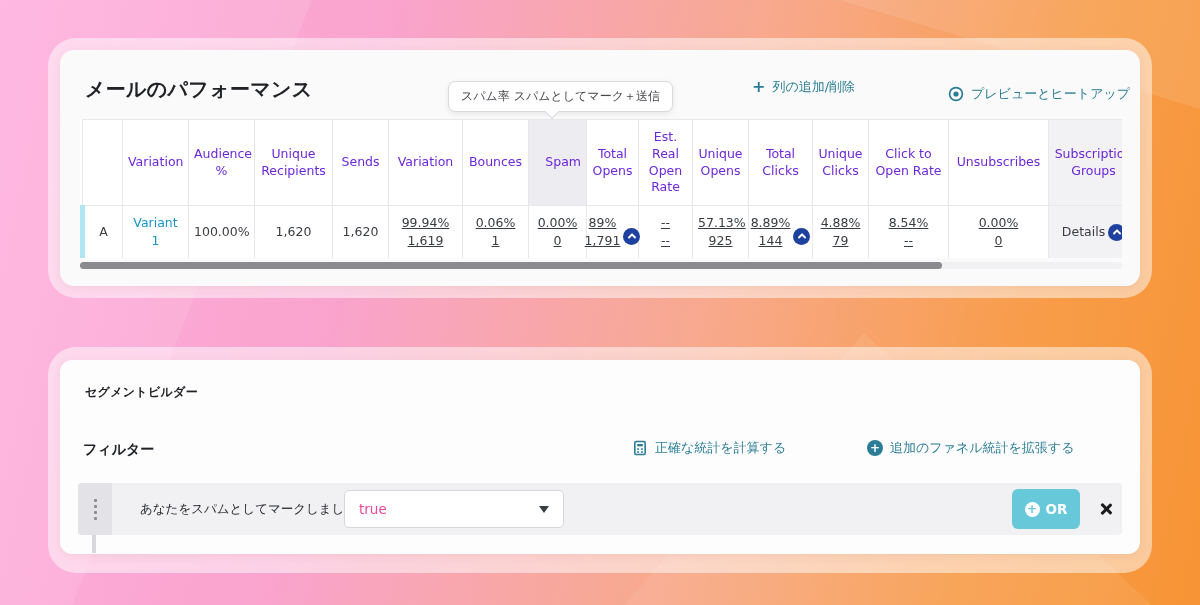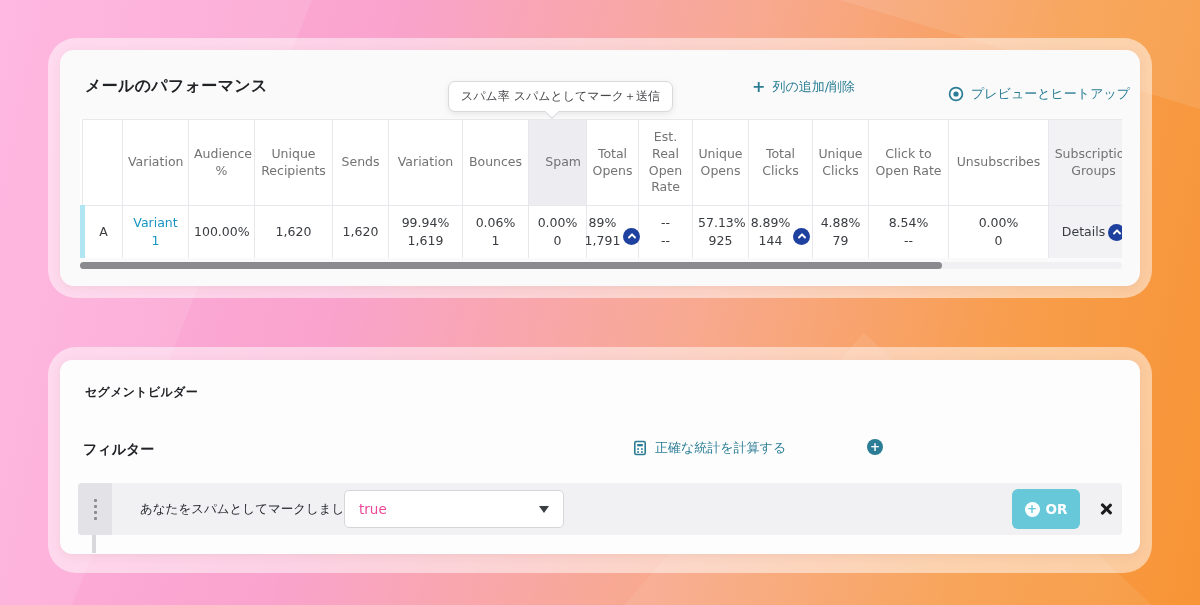--- a/index.html
+++ b/index.html
@@ -17,21 +17,21 @@
   .deco3 { position:absolute; inset:0; background:rgba(255,255,255,.10);
     clip-path:polygon(70% 0,100% 0,100% 18%); }
 
   .halo { position:absolute; background:rgba(255,255,255,.5); border-radius:28px; }
   .halo-top { left:48px; top:38px; width:1104px; height:260px; }
   .halo-bottom { left:48px; top:347px; width:1104px; height:226px; }
   .card { position:absolute; background:#fafafb; box-shadow:0 2px 10px rgba(160,80,60,.10); }
   .card-top { left:60px; top:50px; width:1080px; height:236px; border-radius:14px; }
   .card-bottom { left:60px; top:360px; width:1080px; height:194px; border-radius:12px; background:#fdfdfe; }
 
-  .card-title { position:absolute; font-size:16px; font-weight:700; color:#202225; letter-spacing:.3px; }
+  .card-title { position:absolute; font-size:20px; font-weight:700; color:#202225; letter-spacing:.3px; }
   .title-perf { left:85px; top:76px; }
   .title-segment { left:85px; top:384px; font-size:12px; }
   .filters-heading { position:absolute; left:83px; top:441px; font-size:14px; font-weight:700; color:#202225; }
 
   .teal-link { position:absolute; display:flex; align-items:center; gap:7px;
     color:#2a7d94; font-size:13px; cursor:pointer; white-space:nowrap; }
   .link-addcols { left:752px; top:78px; }
   .link-preview { left:948px; top:77px;margin-top:8px; }
   .link-calc { left:632px; top:439px; }
   .link-funnel { left:867px; top:439px; }
@@ -44,28 +44,28 @@
     box-shadow:0 2px 6px rgba(0,0,0,.08); z-index:5; }
   .tooltip-caret { position:absolute; left:98px; bottom:-6px; width:10px; height:10px; background:#fff;
     border-right:1px solid #d9d9dc; border-bottom:1px solid #d9d9dc; transform:rotate(45deg); }
 
   .table-wrap { position:absolute; left:80px; top:119px; width:1042px; height:139px; overflow:hidden; }
   table { border-collapse:collapse; table-layout:fixed; width:1056px; background:#fff;
     border-top:1px solid #e8e8ec; }
   th, td { border-right:1px solid #e8e8ec; border-bottom:1px solid #e8e8ec; text-align:center;
     vertical-align:middle; font-size:12.5px; padding:4px 5px; }
   th:first-child, td:first-child { border-left:1px solid #e8e8ec; }
-  th { height:86px; font-weight:400; color:#737373; line-height:1.35; }
+  th { height:86px; font-weight:400; color:#6d28d9; line-height:1.35; }
   td { height:53px; color:#393c40; line-height:1.45; }
   th.col-spam { background:#ececf1;text-align:right; }
   th.col-subs, td.col-subs { background:#f2f2f5; }
   td.marker-cell { border-left:5px solid #b0e5f3; color:#3a3d42; }
   .variant-link { color:#1995c4; cursor:pointer; }
   .cellwrap { display:flex; align-items:center; justify-content:center; gap:3px; }
-  .lines { display:flex; flex-direction:column; }
+  .lines { display:flex; flex-direction:column;text-decoration:underline; }
   .up-badge { width:17px; height:17px; border-radius:50%; background:#1e419f; flex:0 0 auto;
     display:inline-flex; align-items:center; justify-content:center; cursor:pointer; margin-top:8px; }
   .up-badge svg { display:block; }
   .details-badge { margin-top:0; }
 
   .hscrollbar { position:absolute; left:80px; top:262px; width:1042px; height:7px;
     background:#f1f1f4; border-radius:4px; }
   .hscroll-thumb { position:absolute; left:0; top:0; width:862px; height:7px;
     background:#8a8a8f; border-radius:4px; cursor:pointer; }
 
@@ -286,20 +286,21 @@
       <rect x="9.1" y="8.2" width="1.7" height="1.7" fill="#2a7d94"></rect>
       <rect x="5.2" y="11.2" width="1.7" height="1.7" fill="#2a7d94"></rect>
       <rect x="9.1" y="11.2" width="1.7" height="1.7" fill="#2a7d94"></rect>
     </svg>
   </span>
   <span>正確な統計を計算する</span>
 </div>
 
 <div class="teal-link link-funnel">
   <span class="plus-circle-teal">+</span>
+  <span>追加のファネル統計を拡張する</span>
 </div>
 
 <div class="filter-row">
   <div class="drag-handle">
     <span class="drag-dot"></span>
     <span class="drag-dot"></span>
     <span class="drag-dot"></span>
     <span class="drag-dot"></span>
   </div>
   <div class="filter-label">あなたをスパムとしてマークしました</div>

